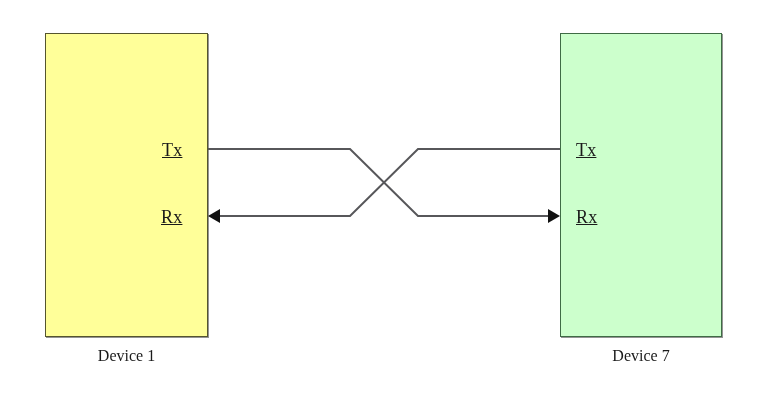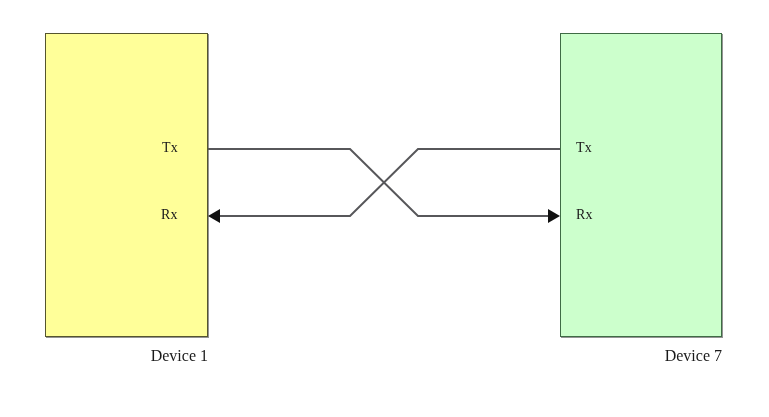--- a/index.html
+++ b/index.html
@@ -32,35 +32,36 @@
   #device2-box {
     left: 560px;
     top: 33px;
     width: 162px;
     height: 304px;
     background: #ccffcc;
     border-color: #3f6b45;
   }
   .port-label {
     position: absolute;
-    font-size: 14px;
+    font-size: 18px;
     color: #1a1a1a;
     letter-spacing: 0.2px;
     line-height: 1;
     white-space: nowrap;
+    text-decoration: underline;
   }
   #device1-tx-label { left: 162px; top: 141px; }
   #device1-rx-label { left: 161px; top: 208px; }
   #device2-tx-label { left: 576px; top: 141px; }
   #device2-rx-label { left: 576px; top: 208px; }
   .caption {
     position: absolute;
     font-size: 16px;
     color: #1a1a1a;
-    text-align: right;
+    text-align: center;
     white-space: nowrap;
     line-height: 1;
   }
   #device1-caption { left: 45px; top: 348px; width: 163px; }
   #device2-caption { left: 560px; top: 348px; width: 162px; }
   #wiring-svg {
     position: absolute;
     left: 0;
     top: 0;
     width: 769px;

